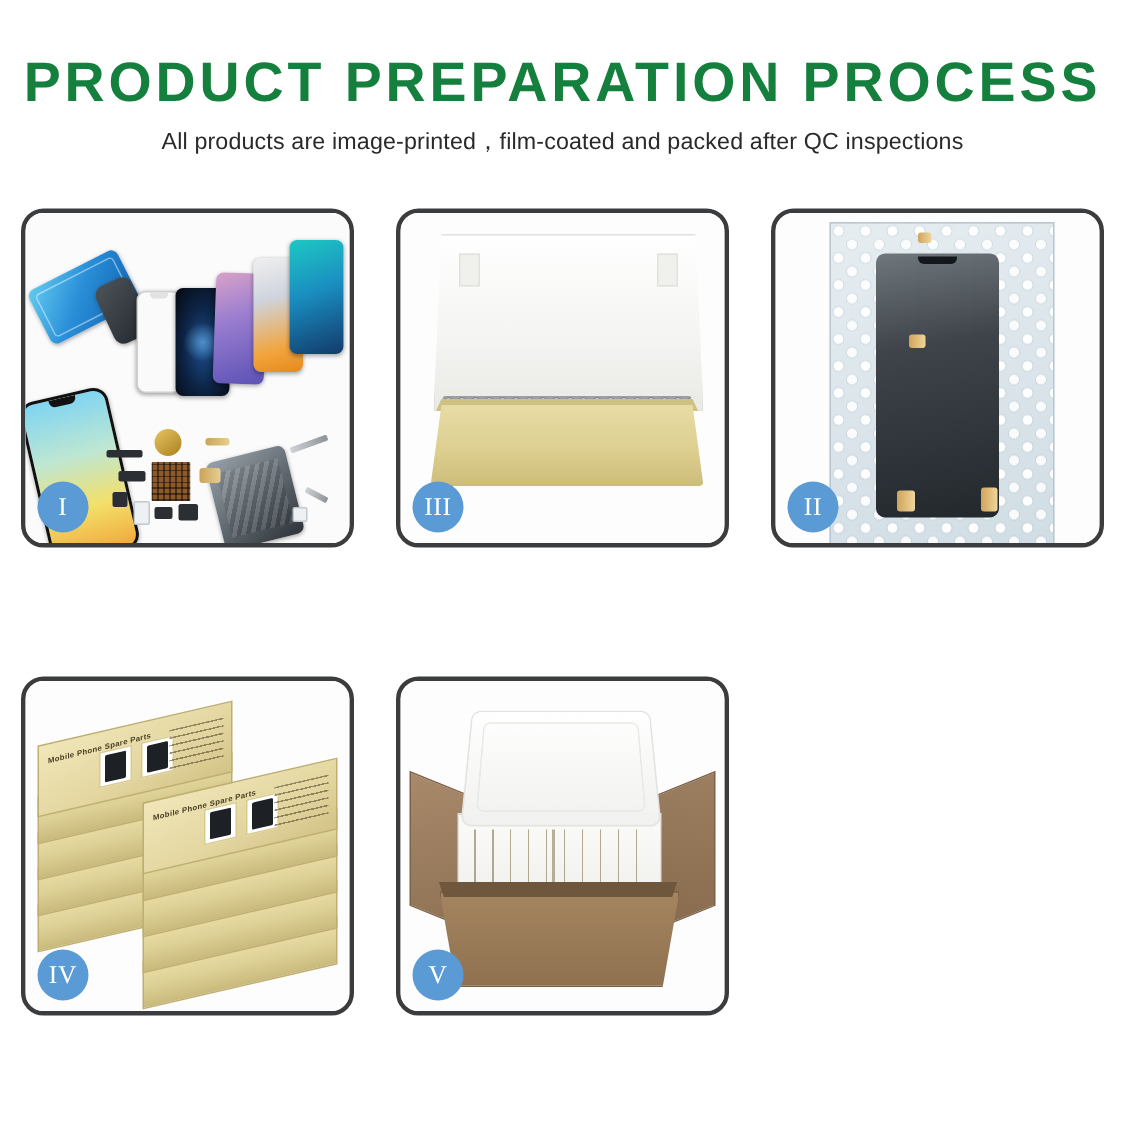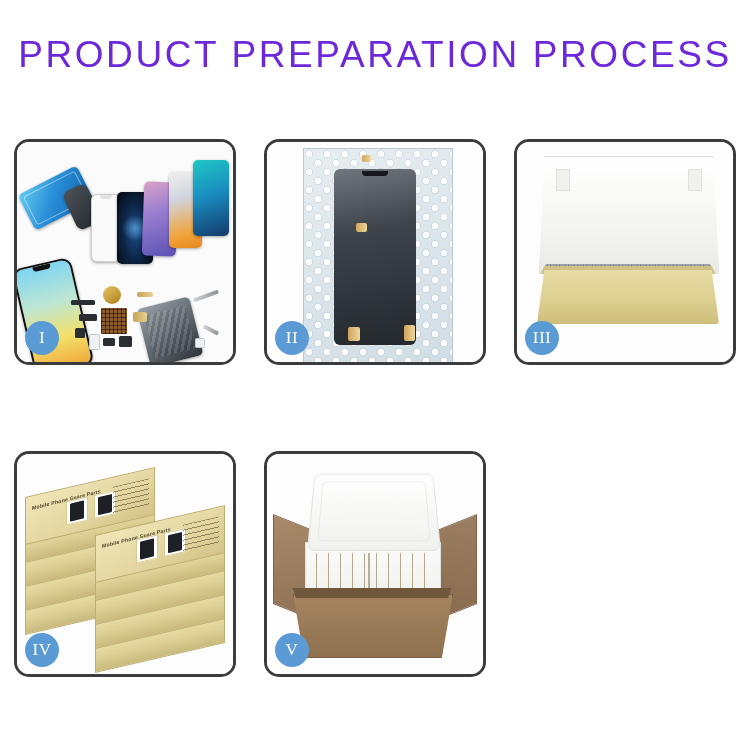--- a/index.html
+++ b/index.html
@@ -17,23 +17,23 @@
 
   
   .header {
     width: 750px;
     padding-top: 36px;
     text-align: center;
   }
   .title {
     font-family: "Liberation Sans", sans-serif;
     font-size: 37px;
-    font-weight: 400;
+    font-weight: 700;
     letter-spacing: 2.6px;
-    color: #6d28d9;
+    color: #15803d;
     line-height: 1.05;
     white-space: nowrap;
   }
   .subtitle {
     margin-top: 9px;
     font-family: "Liberation Sans", sans-serif;
     font-size: 15.5px;
     font-weight: 400;
     letter-spacing: 0.1px;
     color: #2a2a2a;
@@ -351,20 +351,21 @@
   .vi-tape {
     position:absolute; width: 14px; height: 16px;
     background: rgba(120,96,66,.55);
   }
 </style>
 </head>
 <body>
 
 <div class="header">
   <div class="title">PRODUCT PREPARATION PROCESS</div>
+  <div class="subtitle">All products are image-printed，film-coated and packed after QC inspections</div>
 </div>
 
 <div class="grid">
 
   <div class="panel">
     <div class="stage">
       <div class="p1-bg"></div>
 
       <div class="ph blue-flat"></div>
       <div class="ph dark-back"></div>
@@ -389,41 +390,41 @@
       <div class="chip tool" style="left:176px; top:152px; width:26px; height:4px; transform:rotate(-20deg);"></div>
       <div class="chip tool" style="left:186px; top:186px; width:16px; height:4px; transform:rotate(28deg);"></div>
       <div class="chip white-sq" style="left:178px; top:196px; width:8px;  height:8px;"></div>
 
       <div class="badge">I</div>
     </div>
   </div>
 
   <div class="panel">
     <div class="stage">
+      <div class="box3-lid">
+        <div class="box3-lid-tabL"></div>
+        <div class="box3-lid-tabR"></div>
+      </div>
+      <div class="box3-inner"></div>
+      <div class="box3-base-top"></div>
+      <div class="box3-base"></div>
+      <div class="badge">III</div>
+    </div>
+  </div>
+
+  <div class="panel">
+    <div class="stage">
       <div class="bag">
         <div class="bag-screen"></div>
         <div class="bag-flex" style="left:58px;  top:6px;   width:9px;  height:7px;"></div>
         <div class="bag-flex" style="left:52px;  top:74px;  width:11px; height:9px;"></div>
         <div class="bag-flex" style="left:44px;  top:178px; width:12px; height:14px;"></div>
         <div class="bag-flex" style="left:100px; top:176px; width:11px; height:16px;"></div>
       </div>
       <div class="badge">II</div>
-    </div>
-  </div>
-
-  <div class="panel">
-    <div class="stage">
-      <div class="box3-lid">
-        <div class="box3-lid-tabL"></div>
-        <div class="box3-lid-tabR"></div>
-      </div>
-      <div class="box3-inner"></div>
-      <div class="box3-base-top"></div>
-      <div class="box3-base"></div>
-      <div class="badge">III</div>
     </div>
   </div>
 
   <div class="panel">
     <div class="stage">
       <div class="stack">
 
         <div class="slab" style="left:2px;  top:116px;"></div>
         <div class="slab" style="left:2px;  top:92px;"></div>
         <div class="slab" style="left:2px;  top:68px;"></div>

